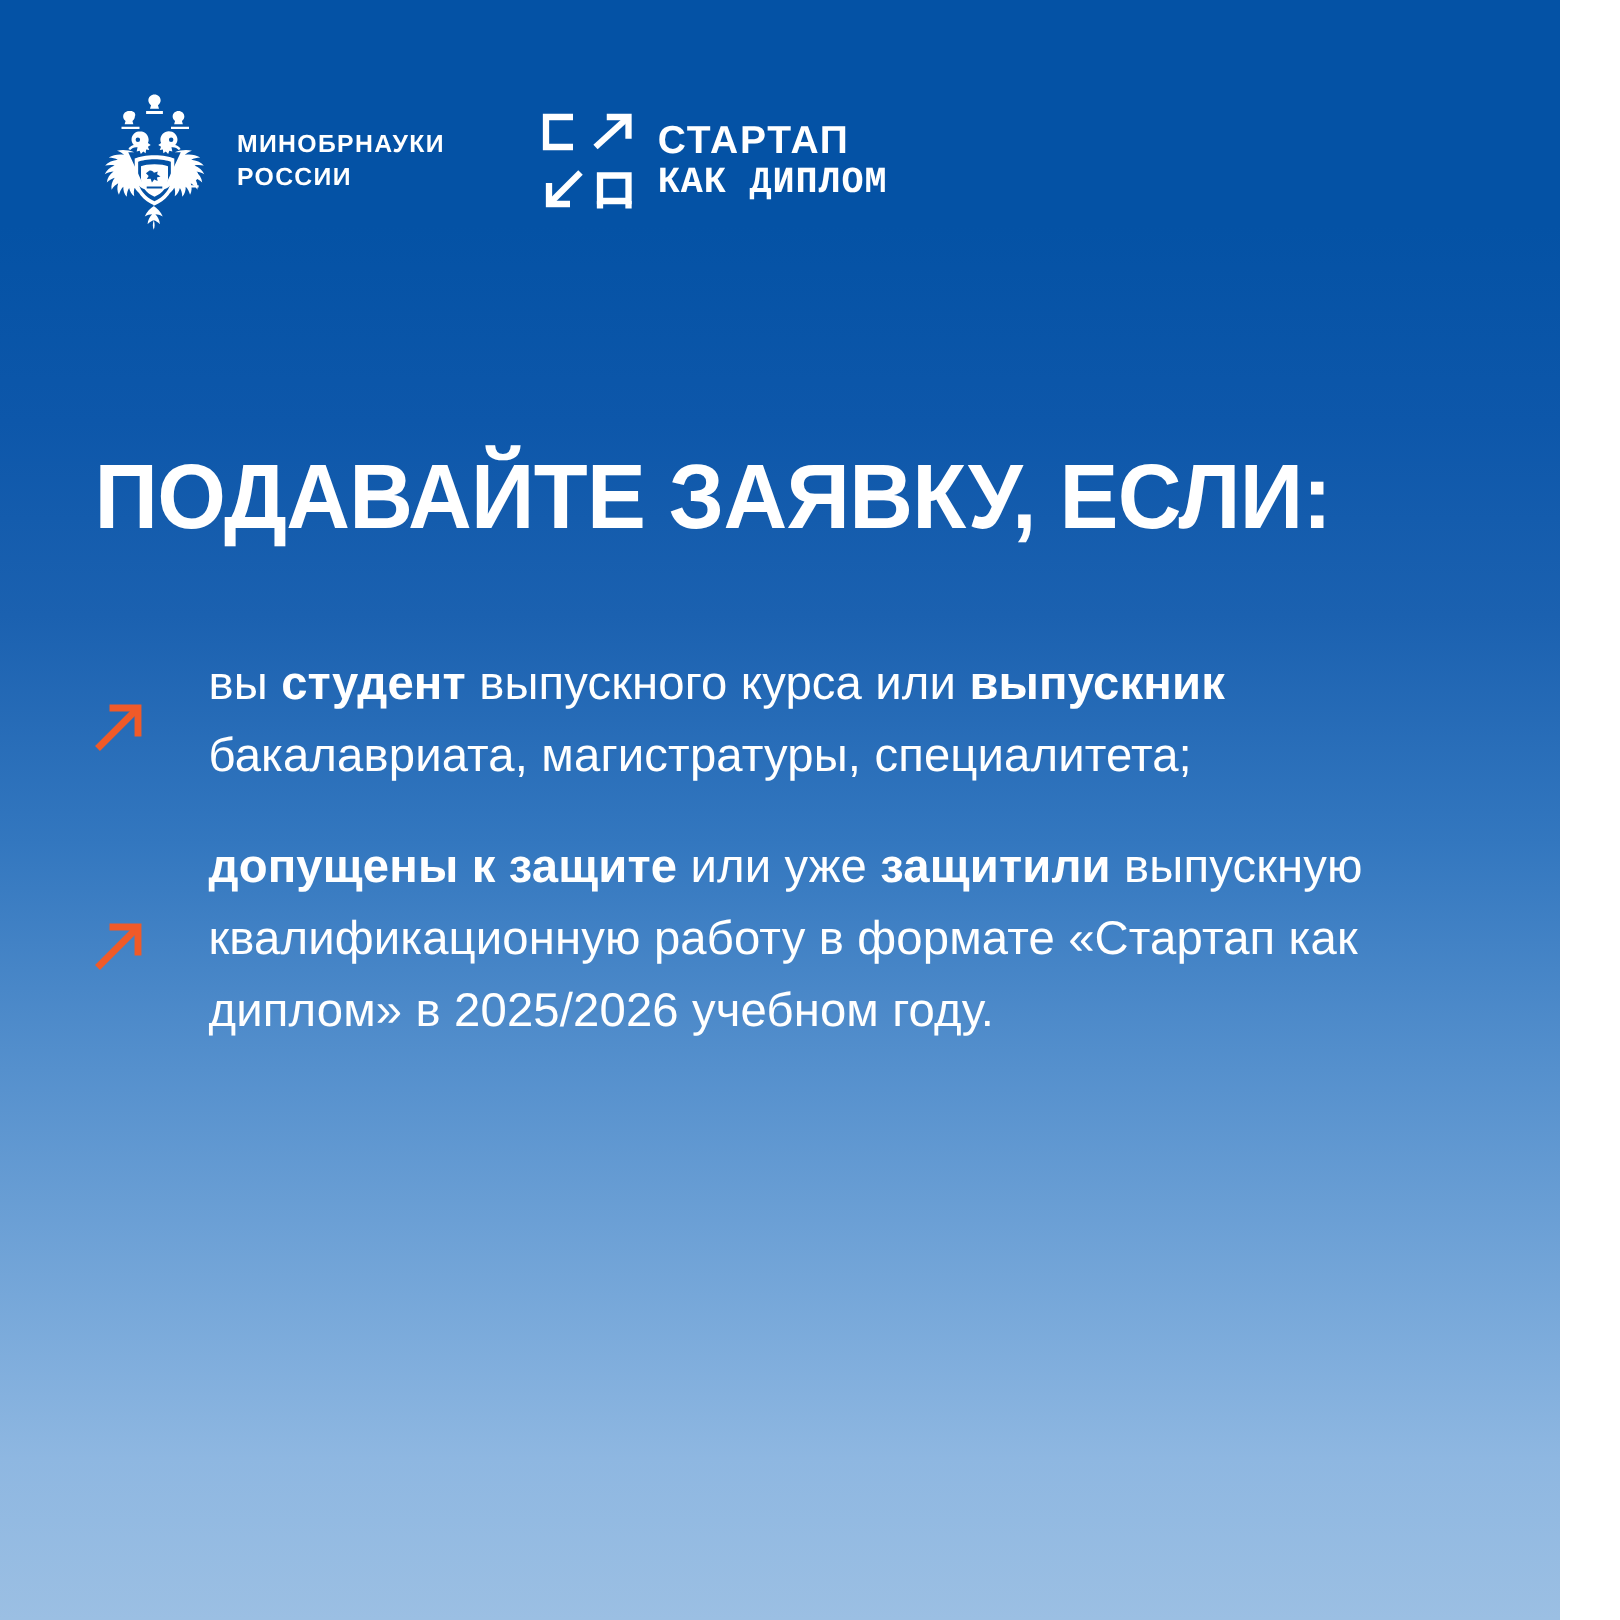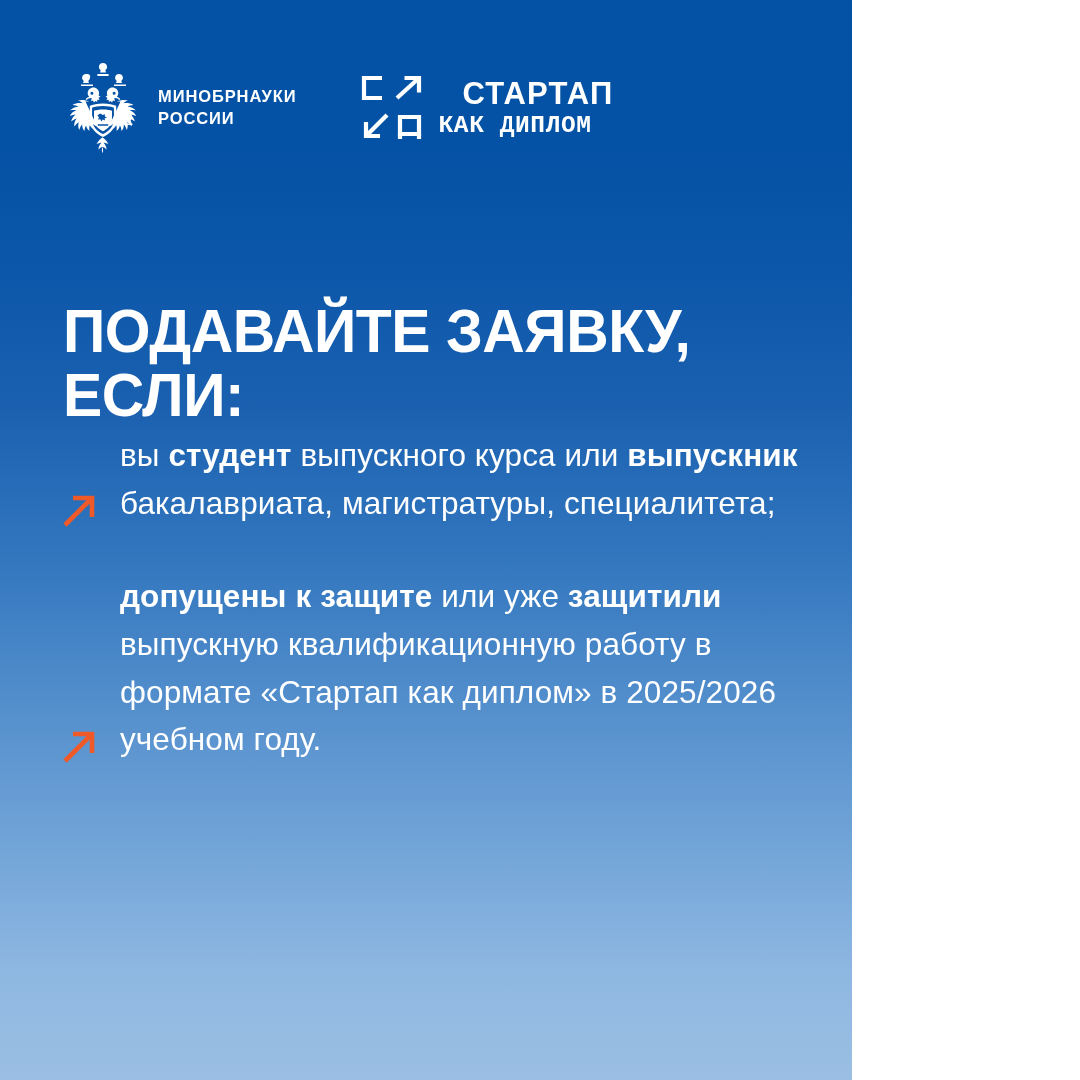--- a/index.html
+++ b/index.html
@@ -8,21 +8,21 @@
   }
   body {
     width: 1080px;
     height: 1080px;
     overflow: hidden;
     font-family: "Liberation Sans", sans-serif;
   }
 
   #poster {
     position: relative;
-    width: 852px;
+    width: 1040px;
     height: 1080px;
     box-sizing: border-box;
     background: linear-gradient(180deg,
         #0452a5 0%,
         #0452a5 14%,
         #0d57aa 26%,
         #1b61b0 38%,
         #3377bf 52%,
         #5590cd 66%,
         #76a7d9 80%,
@@ -75,25 +75,24 @@
 
   #brand-words {
     margin-left: 14px;
     color: #ffffff;
     display: flex;
     flex-direction: column;
     justify-content: center;
   }
 
   #brand-line1 {
-    font-size: 31px;
+    font-size: 26px;
     font-weight: 700;
     letter-spacing: 1.2px;
     line-height: 1.0;
-    margin-left: 24px;
   }
 
   #brand-line2 {
     font-size: 24.5px;
     font-weight: 700;
     letter-spacing: 0.6px;
     line-height: 1.0;
     margin-top: 5px;
     font-family: Liberation Mono, monospace;
   }
@@ -116,25 +115,26 @@
   
   #bullets {
     position: absolute;
     top: 432px;
     left: 62px;
     right: 46px;
   }
 
   .bullet {
     display: flex;
-    align-items: flex-end;
+    align-items: center;
+    gap: 19px;
   }
 
   .bullet + .bullet {
-    margin-top: 45px;
+    margin-top: 26px;
   }
 
   .bullet-icon {
     flex: 0 0 auto;
     width: 34px;
     height: 34px;
     margin-top: 11px;
   }
 
   .bullet-text {

